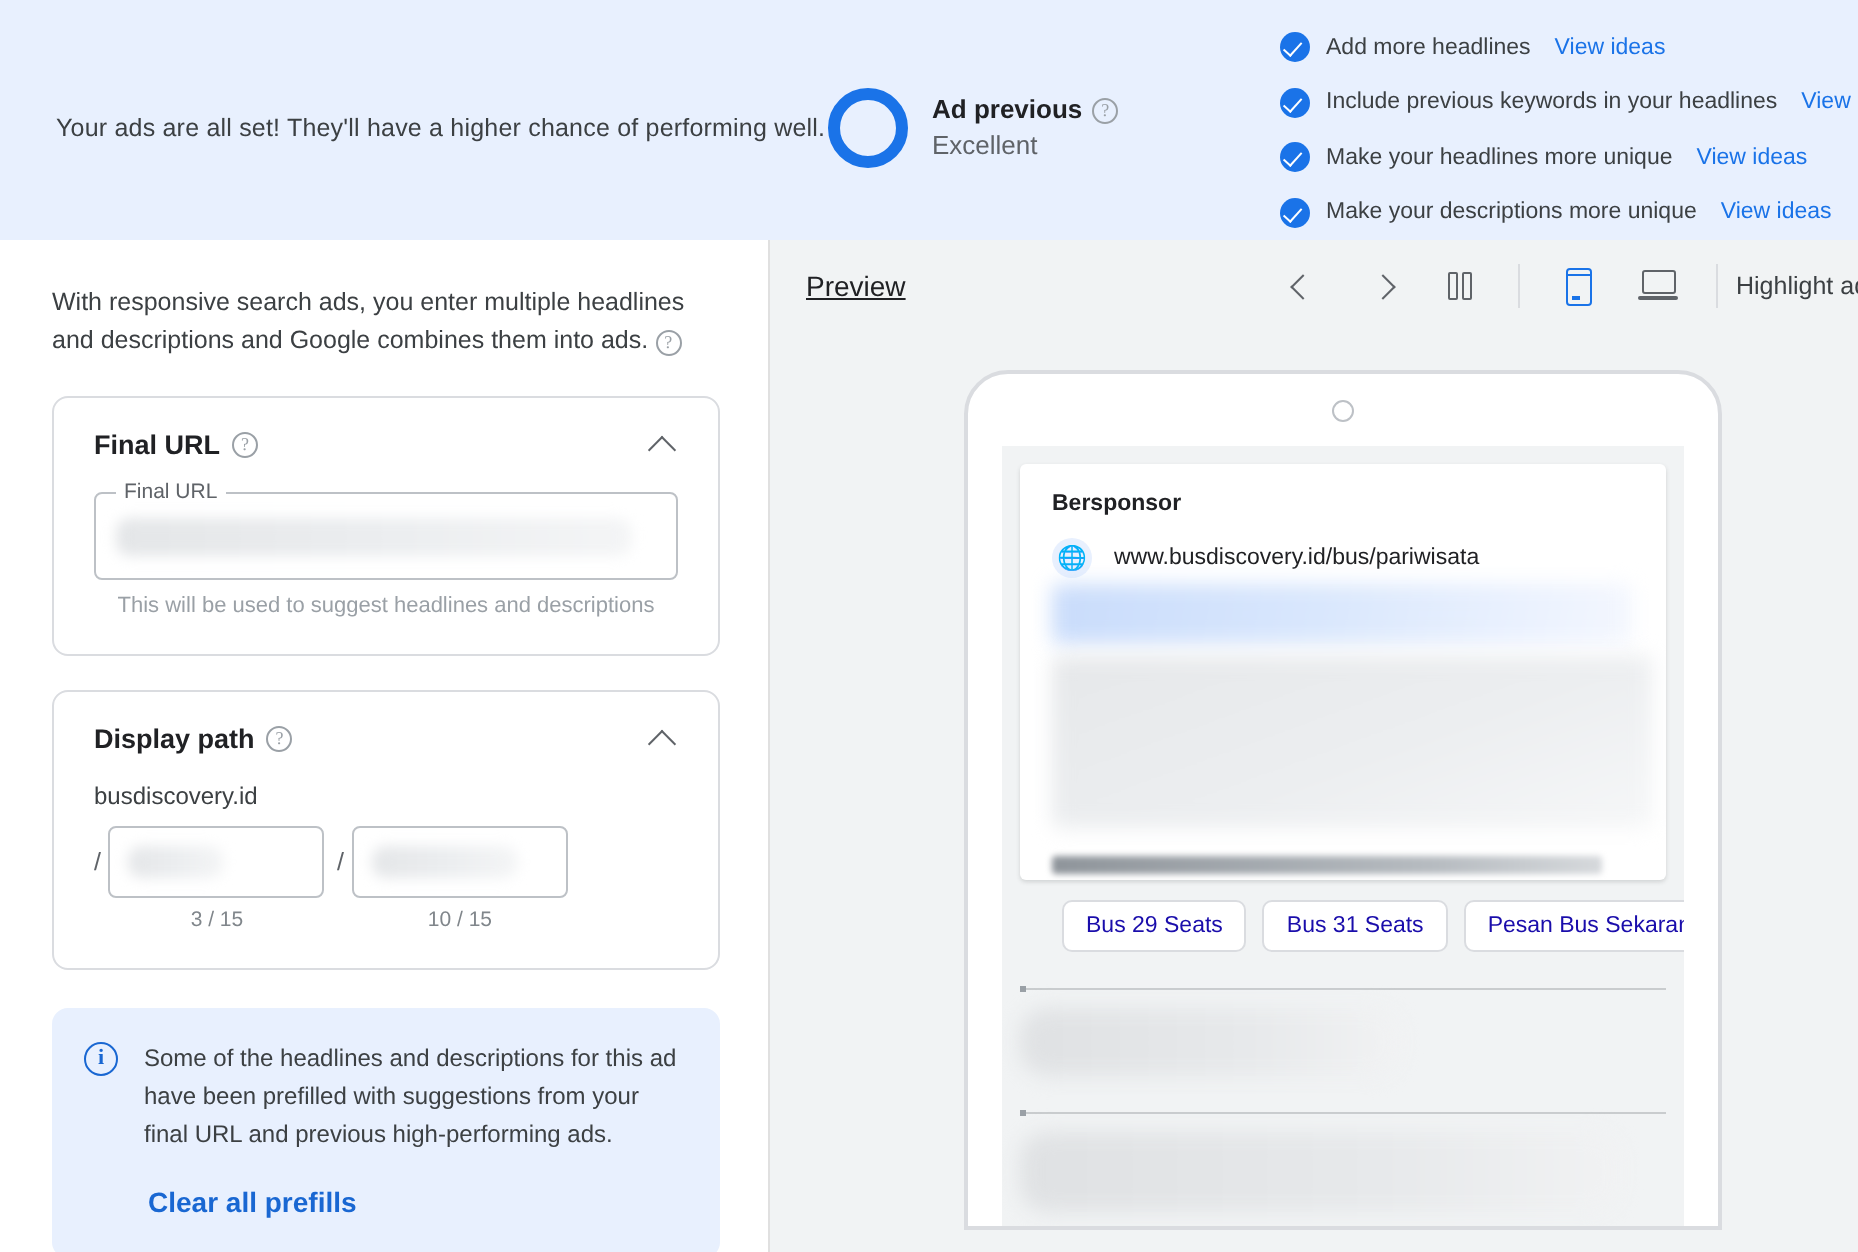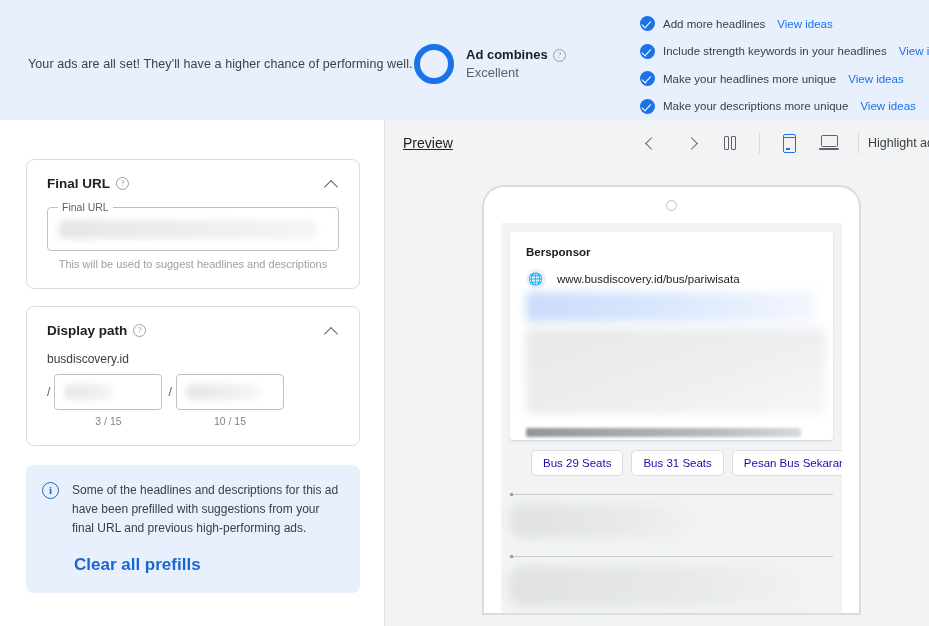--- a/index.html
+++ b/index.html
@@ -149,21 +149,21 @@
   }
   .info-icon {
     flex: 0 0 auto; width: 17px; height: 17px; border-radius: 50%;
     border: 1.4px solid #1967d2; color: #1967d2;
     font-size: 11px; font-weight: 700; line-height: 14px; text-align: center;
     font-family: "Liberation Serif", serif; margin-top: 1px;
   }
   .info-text { font-size: 12px; color: #3c4043; line-height: 1.6; }
   .info-link {
     display: inline-block; margin-top: 16px; margin-left: 2px;
-    font-size: 17px; color: #1967d2; font-weight: 600; cursor: pointer;
+    font-size: 14px; color: #1967d2; font-weight: 600; cursor: pointer;
   }
 
   
   .right-col {
     width: 544px; height: 506px; background: #f1f3f4; position: relative;
     overflow: hidden;
   }
   .preview-bar {
     display: flex; align-items: center; height: 46px; padding: 0 0 0 18px;
   }
@@ -296,55 +296,59 @@
 <div id="app">
 
   <div class="banner">
 
     <div class="banner-msg">Your ads are all set! They'll have a higher chance of performing well.</div>
 
     <div class="strength-wrap">
       <div class="ring"></div>
       <div class="strength-text">
         <div class="strength-title">
-          <span>Ad combines</span>
+          <span>Ad previous</span>
           <span class="help-icon">?</span>
         </div>
         <div class="strength-value">Excellent</div>
       </div>
     </div>
 
     <div class="checklist">
       <div class="check-row">
         <span class="check-icon"></span>
         <span class="check-label">Add more headlines</span>
         <span class="view-ideas">View ideas</span>
       </div>
       <div class="check-row">
         <span class="check-icon"></span>
-        <span class="check-label">Include strength keywords in your headlines</span>
+        <span class="check-label">Include previous keywords in your headlines</span>
         <span class="view-ideas">View ideas</span>
       </div>
       <div class="check-row">
         <span class="check-icon"></span>
         <span class="check-label">Make your headlines more unique</span>
         <span class="view-ideas">View ideas</span>
       </div>
       <div class="check-row">
         <span class="check-icon"></span>
         <span class="check-label">Make your descriptions more unique</span>
         <span class="view-ideas">View ideas</span>
       </div>
     </div>
   </div>
 
   <div class="body-row">
 
     <div class="left-col">
 
+      <div class="intro">
+        <span>With responsive search ads, you enter multiple headlines and descriptions and Google combines them into ads.</span>
+        <span class="help-icon">?</span>
+      </div>
 
       <div class="card">
         <div class="card-head">
           <div class="card-title">
             <span>Final URL</span>
             <span class="help-icon">?</span>
           </div>
           <span class="chevron-up"></span>
         </div>
 

